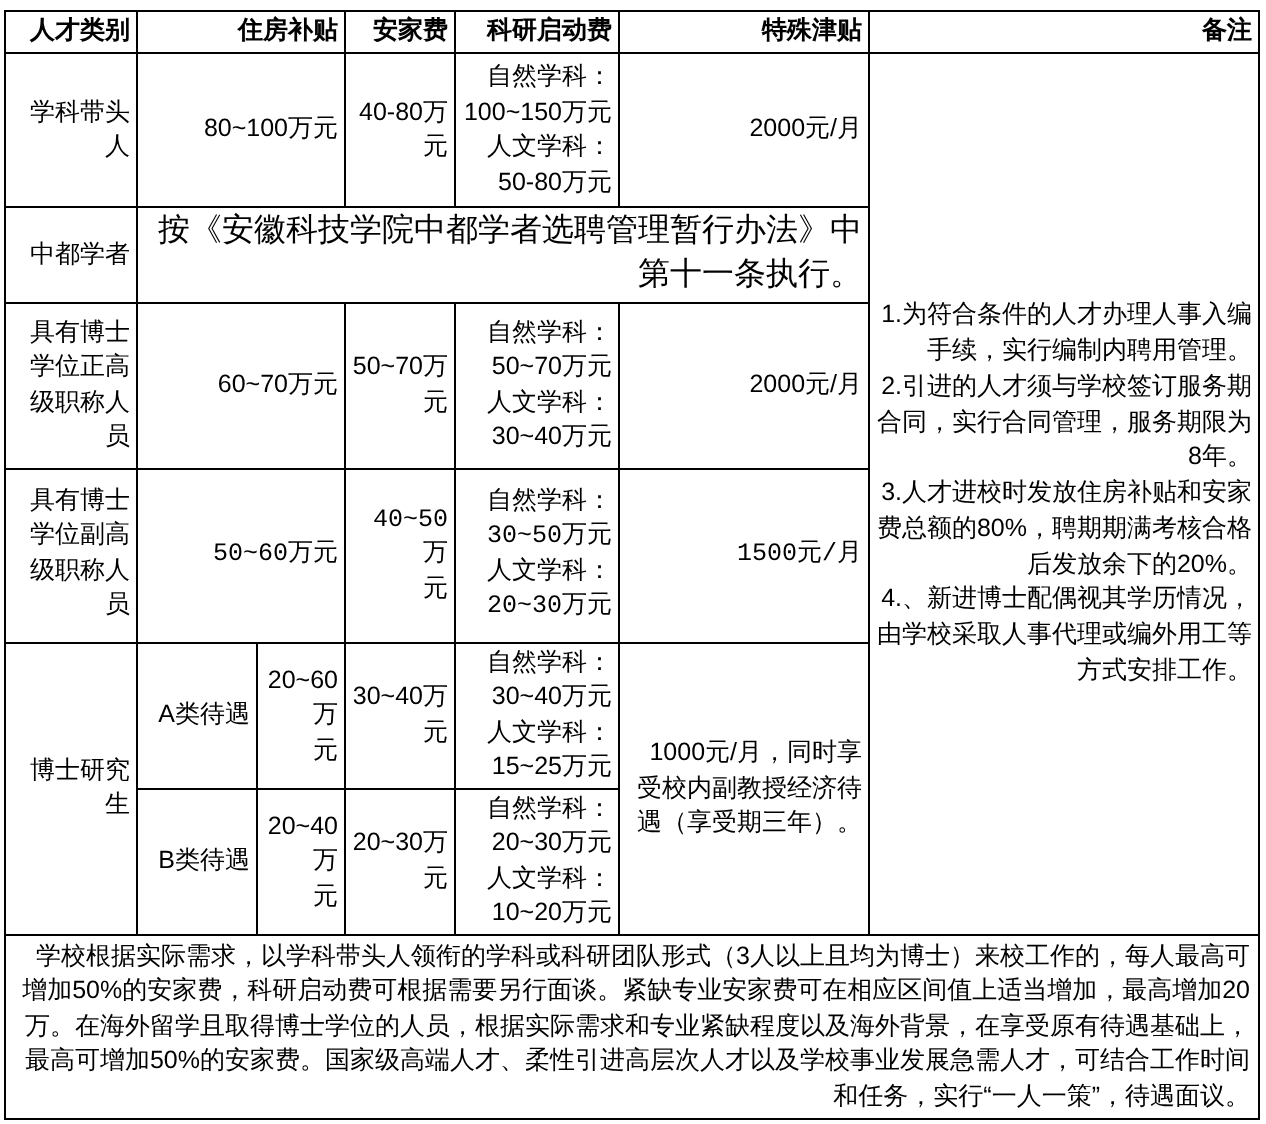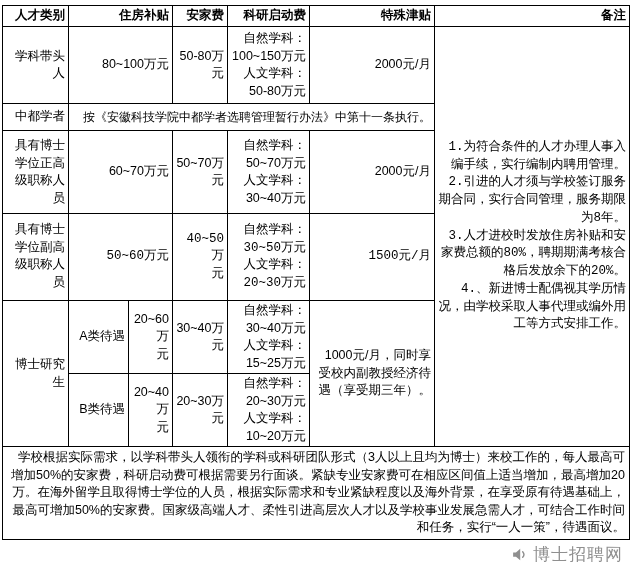--- a/index.html
+++ b/index.html
@@ -31,22 +31,22 @@
   .benefits th { font-weight: bold; }
   .pre { white-space: pre-line; }
   tr.hdr  { height: 21px; }
   tr.r1   { height: 77px; }
   tr.r2   { height: 27px; margin-left: 24px; }
   tr.r3   { height: 83px; }
   tr.r4   { height: 87px; font-family: Liberation Mono, monospace; }
   tr.r5   { height: 71px; }
   tr.r6   { height: 67px; }
   tr.r7   { height: 87px; padding-left: 20px; }
-  td.zhongdu-note { font-size: 12px; }
-  td.remarks { line-height: 1.42; font-family: Liberation Mono, monospace; }
+  td.zhongdu-note { font-size: 16px; }
+  td.remarks { line-height: 1.42; }
   td.footer-note { padding: 2px 4px; }
   .watermark {
     display: flex;
     justify-content: flex-end;
     align-items: center;
     gap: 5px;
     margin: 3px 10px 0 0;
     font-size: 17px;
     letter-spacing: 1px;
   }
@@ -72,21 +72,21 @@
     <th colspan="2">住房补贴</th>
     <th>安家费</th>
     <th>科研启动费</th>
     <th>特殊津贴</th>
     <th>备注</th>
   </tr>
 
   <tr class="r1">
     <td>学科带头人</td>
     <td colspan="2">80~100万元</td>
-    <td class="pre">50-80万
+    <td class="pre">40-80万
 元</td>
     <td class="pre">自然学科：
 100~150万元
 人文学科：
 50-80万元</td>
     <td>2000元/月</td>
     <td rowspan="6" class="pre remarks">1.为符合条件的人才办理人事入编手续，实行编制内聘用管理。
 2.引进的人才须与学校签订服务期合同，实行合同管理，服务期限为8年。
 3.人才进校时发放住房补贴和安家费总额的80%，聘期期满考核合格后发放余下的20%。
 4.、新进博士配偶视其学历情况，由学校采取人事代理或编外用工等方式安排工作。</td>

